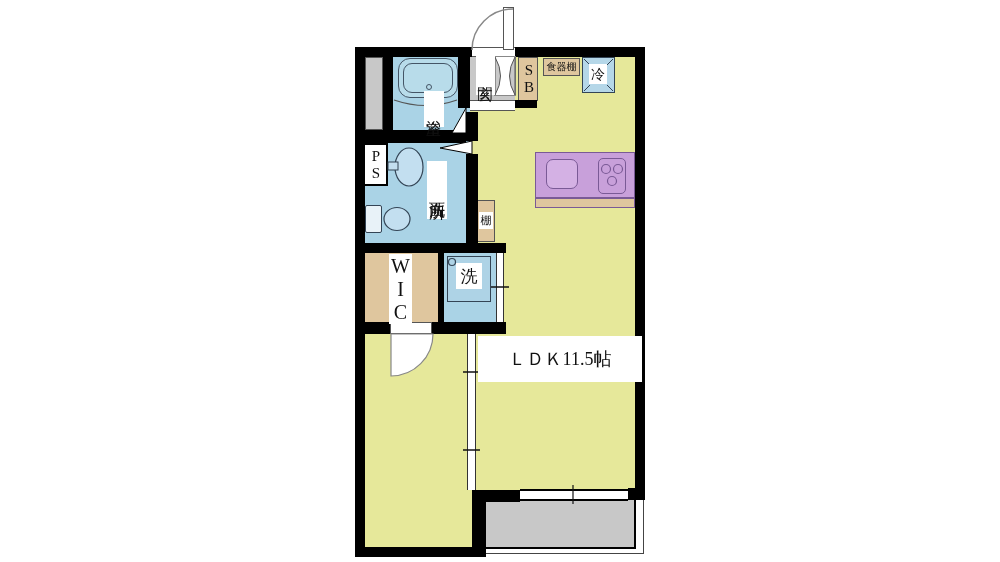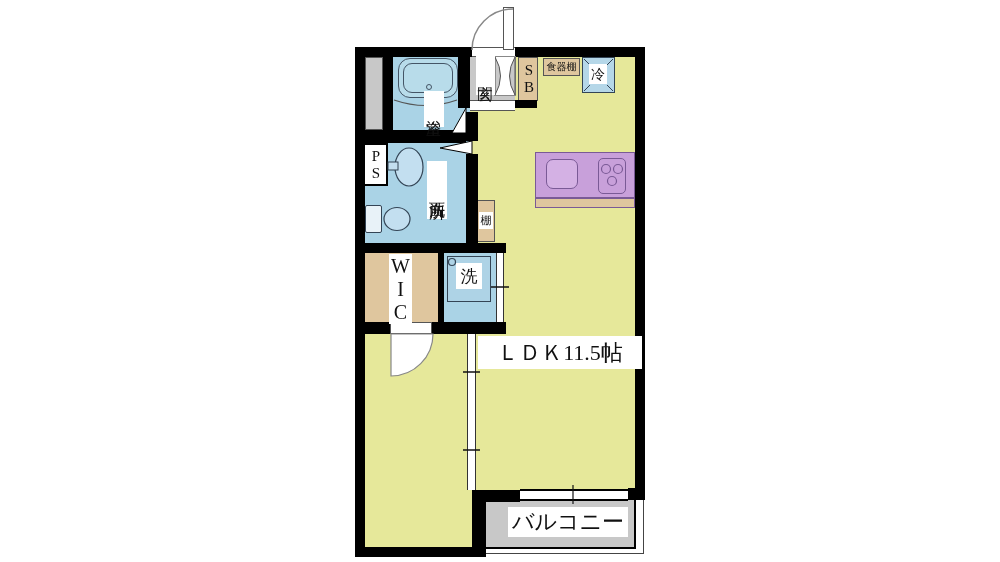--- a/index.html
+++ b/index.html
@@ -105,16 +105,15 @@
   <div class="abs lbl vtext" style="left:476px;top:55px;width:19px;height:40px;font-size:15px;">玄関</div>
   <div class="abs lbl vtext serif" style="left:520px;top:60px;width:17px;height:38px;font-size:15px;background:transparent;">SB</div>
   <div class="abs lbl" style="left:544px;top:61px;width:35px;height:12px;font-size:10px;background:transparent;">食器棚</div>
   <div class="abs lbl" style="left:589px;top:64px;width:18px;height:20px;font-size:14px;">冷</div>
   <div class="abs lbl vtext" style="left:424px;top:91px;width:20px;height:36px;font-size:15px;">浴室</div>
   <div class="abs lbl vtext serif" style="left:367px;top:147px;width:17px;height:35px;font-size:15px;background:transparent;">PS</div>
   <div class="abs lbl vtext" style="left:427px;top:161px;width:20px;height:58px;font-size:16px;">洗面所</div>
   <div class="abs lbl vtext serif" style="left:389px;top:254px;width:23px;height:70px;font-size:20px;">WIC</div>
   <div class="abs lbl" style="left:456px;top:263px;width:26px;height:26px;font-size:17px;">洗</div>
   <div class="abs lbl" style="left:479px;top:212px;width:14px;height:17px;font-size:11px;">棚</div>
-  <div class="abs lbl serif" style="left:478px;top:336px;width:164px;height:33px;font-size:22px;">ＬＤＫ11.5帖</div>
-  <div class="abs lbl" style="left:508px;top:507px;width:120px;height:30px;font-size:22px;">バルコニー</div>
+  <div class="abs lbl serif" style="left:478px;top:336px;width:164px;height:46px;font-size:18px;">ＬＤＫ11.5帖</div>
 
 </div>
 
 </body></html>

